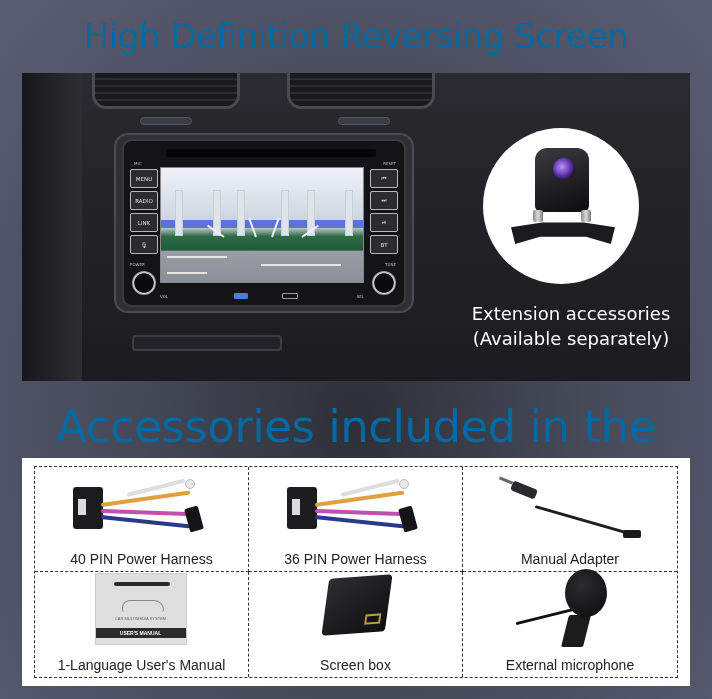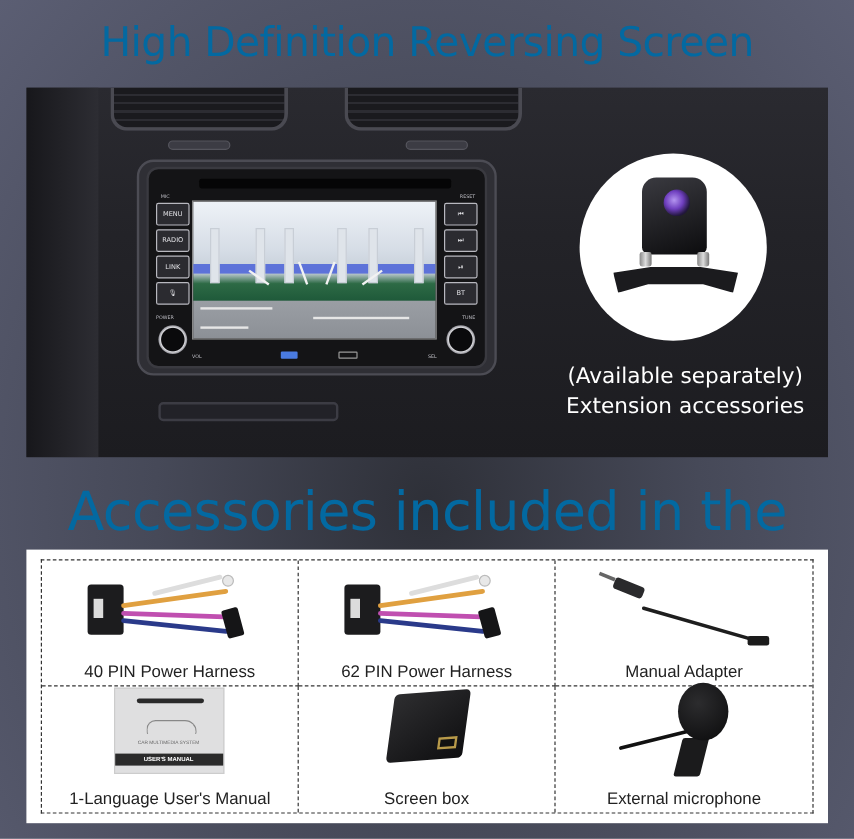--- a/index.html
+++ b/index.html
@@ -195,22 +195,22 @@
   <div class="cam-circle">
     <div class="cam-body">
       <div class="cam-lens"></div>
     </div>
     <div class="cam-screw" style="left:50px"></div>
     <div class="cam-screw" style="left:98px"></div>
     <div class="cam-bracket"></div>
   </div>
 
   <div class="ext-caption">
+    <div>Extension accessories</div>
     <div>(Available separately)</div>
-    <div>Extension accessories</div>
   </div>
 </div>
 
 <h2 class="headline mid">Accessories included in the package</h2>
 
 <div class="acc-card">
   <div class="acc-grid">
 
     <div class="acc-cell">
       <div class="acc-img">
@@ -228,21 +228,21 @@
     <div class="acc-cell">
       <div class="acc-img">
         <div class="h-conn"></div>
         <div class="h-wire" style="left:34px;top:28px;width:90px;background:#e0a040;transform:rotate(-8deg)"></div>
         <div class="h-wire" style="left:34px;top:34px;width:88px;background:#c04fb0;transform:rotate(2deg)"></div>
         <div class="h-wire" style="left:34px;top:40px;width:90px;background:#2a3a8a;transform:rotate(6deg)"></div>
         <div class="h-wire" style="left:60px;top:18px;width:60px;background:#ddd;transform:rotate(-14deg)"></div>
         <div class="h-tip"></div>
         <div class="h-end"></div>
       </div>
-      <div class="acc-label">62 PIN Power Harness</div>
+      <div class="acc-label">36 PIN Power Harness</div>
     </div>
 
     <div class="acc-cell">
       <div class="acc-img">
         <div class="ra-pin"></div>
         <div class="ra-plug"></div>
         <div class="ra-cable"></div>
         <div class="ra-end"></div>
       </div>
       <div class="acc-label">Manual Adapter</div>

